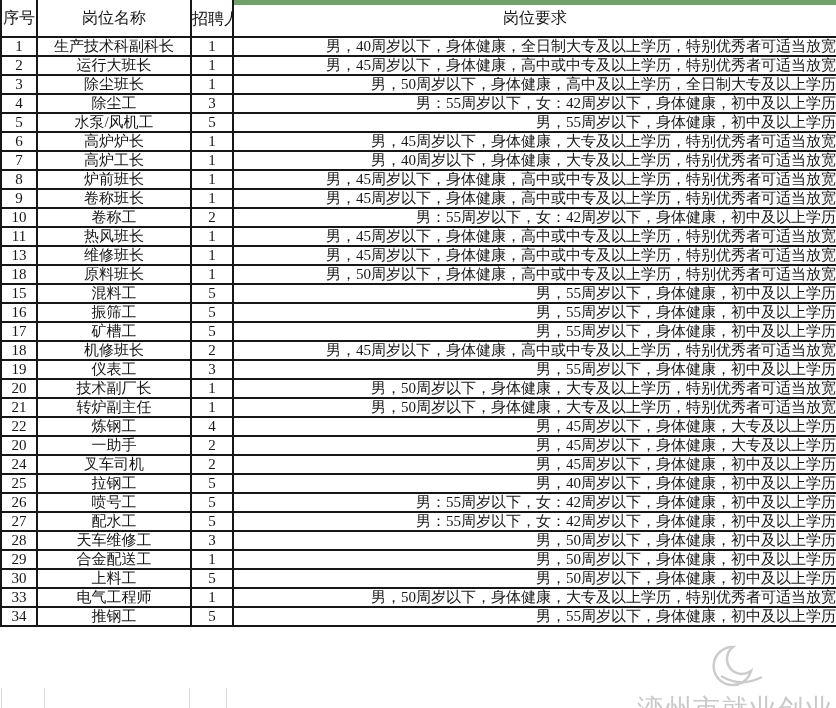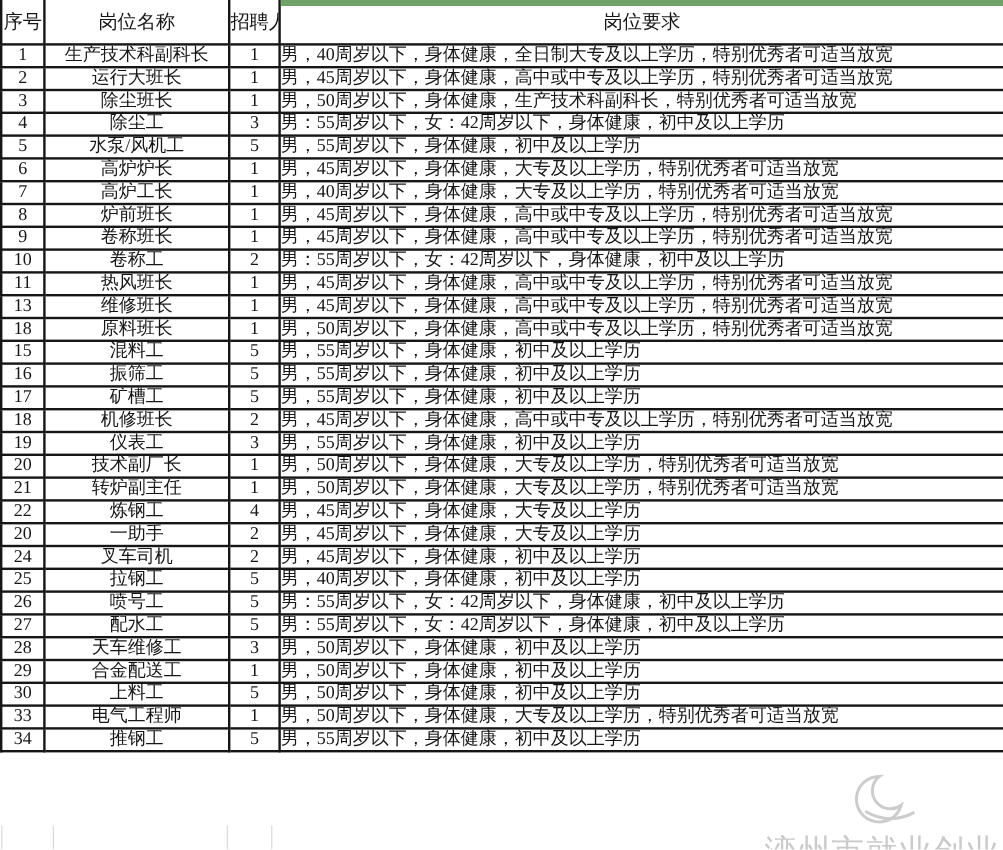--- a/index.html
+++ b/index.html
@@ -19,21 +19,21 @@
     padding:0;overflow:hidden;white-space:nowrap;
     font-weight:normal;
   }
   table.jobs thead th{
     height:36px;font-size:16px;text-align:center;vertical-align:middle;
     border-top:none;
   }
   th.h-count{white-space:normal;line-height:17px;padding:0 4px;}
   table.jobs tbody td{height:17px;line-height:17px;}
   td.c-seq,td.c-name,td.c-count{text-align:center;}
-  td.c-req{text-align:left;padding-left:2px;}
+  td.c-req{text-align:right;padding-left:2px;}
 
   .green-bar{position:absolute;left:234px;top:0;width:602px;height:5px;z-index:5;}
 
   .watermark{
     position:absolute;top:643px;right:3px;height:46px;
     display:flex;align-items:center;gap:2px;z-index:10;
     font-size:27px;letter-spacing:1px;white-space:nowrap;
     pointer-events:none;
   }
   .watermark .wm-text{opacity:.95;}
@@ -74,21 +74,21 @@
         <tr>
           <td class="c-seq">2</td>
           <td class="c-name">运行大班长</td>
           <td class="c-count">1</td>
           <td class="c-req">男，45周岁以下，身体健康，高中或中专及以上学历，特别优秀者可适当放宽</td>
         </tr>
         <tr>
           <td class="c-seq">3</td>
           <td class="c-name">除尘班长</td>
           <td class="c-count">1</td>
-          <td class="c-req">男，50周岁以下，身体健康，生产技术科副科长，特别优秀者可适当放宽</td>
+          <td class="c-req">男，50周岁以下，身体健康，高中及以上学历，全日制大专及以上学历</td>
         </tr>
         <tr>
           <td class="c-seq">4</td>
           <td class="c-name">除尘工</td>
           <td class="c-count">3</td>
           <td class="c-req">男：55周岁以下，女：42周岁以下，身体健康，初中及以上学历</td>
         </tr>
         <tr>
           <td class="c-seq">5</td>
           <td class="c-name">水泵/风机工</td>

